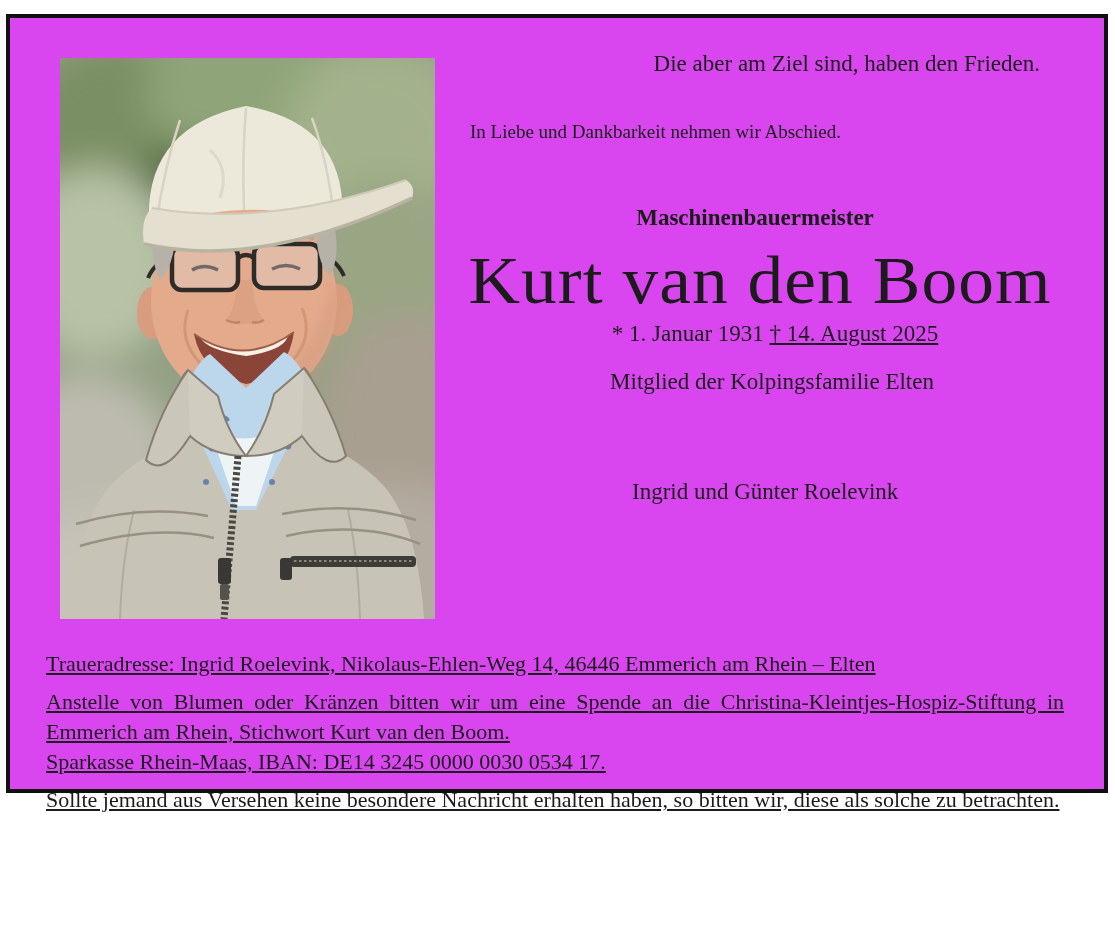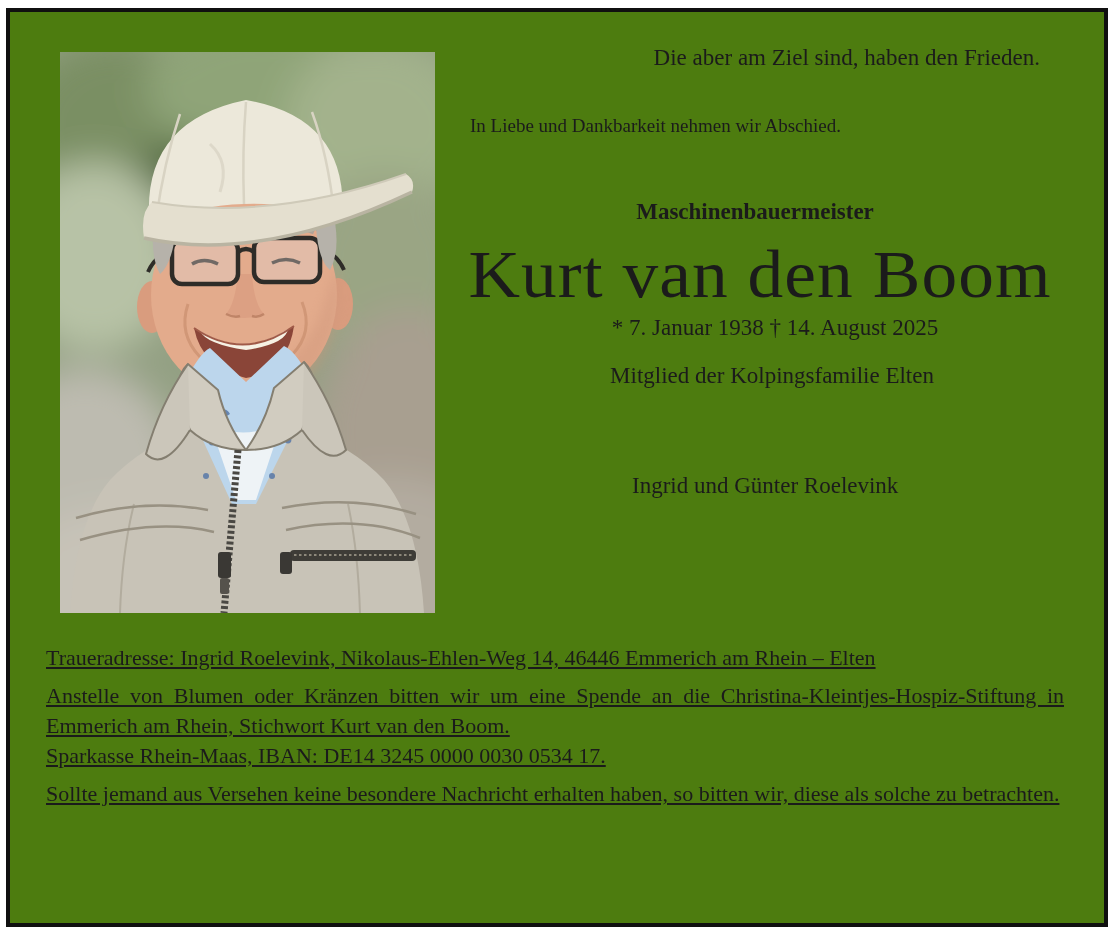--- a/index.html
+++ b/index.html
@@ -2,22 +2,22 @@
 <html><head>
 <meta charset="utf-8">
 <style>
   html,body{margin:0;padding:0;}
   body{
     width:1115px;height:933px;position:relative;background:#ffffff;
     font-family:"Liberation Serif","DejaVu Serif",serif;color:#1b1b1b;
     overflow:hidden;
   }
   .page{
-    position:absolute;left:6px;top:8px;width:1102px;height:919px;
-    box-sizing:border-box;border:4px solid #101010;background:#4d7c0f;
+    position:absolute;left:6px;top:14px;width:1102px;height:779px;
+    box-sizing:border-box;border:4px solid #101010;background:#d946ef;
   }
   .photo{
     position:absolute;left:50px;top:40px;width:375px;height:561px;
     overflow:hidden;background:#93a083;
   }
   .photo svg{display:block;}
   .epigraph{
     position:absolute;top:31px;right:64px;font-size:23px;line-height:30px;
     white-space:nowrap;
   }
@@ -31,21 +31,21 @@
   }
   .name{
     position:absolute;left:445px;top:222px;width:610px;margin:0;text-align:center;
     font-size:68px;font-weight:400;letter-spacing:1px;white-space:nowrap;
     transform:scaleX(1.05);transform-origin:50% 0;line-height:80px;
   }
   .dates{
     position:absolute;left:445px;top:301px;width:610px;text-align:center;
     font-size:23px;line-height:30px;transform:translateX(15px);white-space:nowrap;
   }
-  .dates .death{}
+  .dates .death{text-decoration:underline;}
   .membership{
     position:absolute;left:445px;top:349px;width:610px;text-align:center;
     font-size:23px;line-height:30px;transform:translateX(12px);font-family:Liberation Serif, serif;
   }
   .mourners{
     position:absolute;left:622px;top:451px;font-size:23px;
   }
   .mourners div{line-height:45px;white-space:nowrap;}
   .details{
     position:absolute;left:36px;top:631px;width:1024px;
@@ -175,21 +175,21 @@
 
   <div class="epigraph">Die aber am Ziel sind, haben den Frieden.</div>
 
   <div class="intro">In Liebe und Dankbarkeit nehmen wir Abschied.</div>
 
   <div class="profession">Maschinenbauermeister</div>
 
   <h1 class="name">Kurt van den Boom</h1>
 
   <div class="dates">
-    <span class="birth">* 7. Januar 1938</span>
+    <span class="birth">* 1. Januar 1931</span>
     <span class="death">† 14. August 2025</span>
   </div>
 
   <div class="membership">Mitglied der Kolpingsfamilie Elten</div>
 
   <div class="mourners">
     <div>Ingrid und Günter Roelevink</div>
   </div>
 
   <div class="details">

